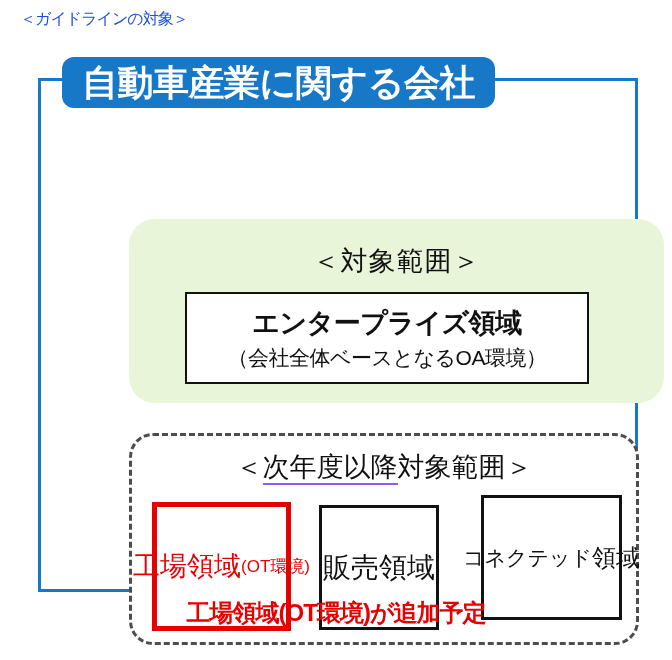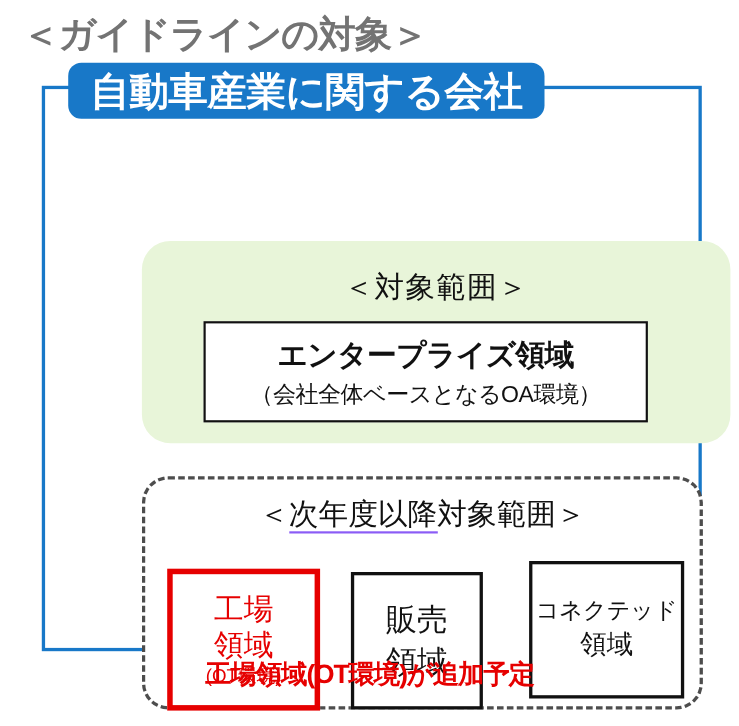--- a/index.html
+++ b/index.html
@@ -12,23 +12,23 @@
     position: relative;
     width: 672px;
     height: 660px;
     background: #ffffff;
     overflow: hidden;
   }
   .page-title {
     position: absolute;
     left: 20px;
     top: 9px;
-    font-size: 34px;
-    font-weight: bold;
-    color: #737373;
+    font-size: 16px;
+    font-weight: normal;
+    color: #1d4ed8;
     letter-spacing: -1px;
     white-space: nowrap;
   }
   .outer-box {
     position: absolute;
     left: 38px;
     top: 78px;
     width: 600px;
     height: 514px;
     border: 3px solid var(--blue, #1878c8);
@@ -124,25 +124,23 @@
   }
   .future-heading .underlined {
     border-bottom: 2px solid #8b5cf6;
     padding-bottom: 1px;
   }
   .domain-box {
     position: absolute;
     box-sizing: border-box;
     background: #ffffff;
     display: flex;
-    flex-direction: column;
     align-items: center;
     justify-content: center;
     text-align: center;
-    margin-top: 15px;
   }
   .domain-box.factory {
     left: 20px;
     top: 66px;
     width: 139px;
     height: 129px;
     border: 5px solid var(--red, #e60000);
     color: var(--red, #e60000);
   }
   .domain-box.factory .line { font-size: 27px; line-height: 1.2; white-space: nowrap; }

